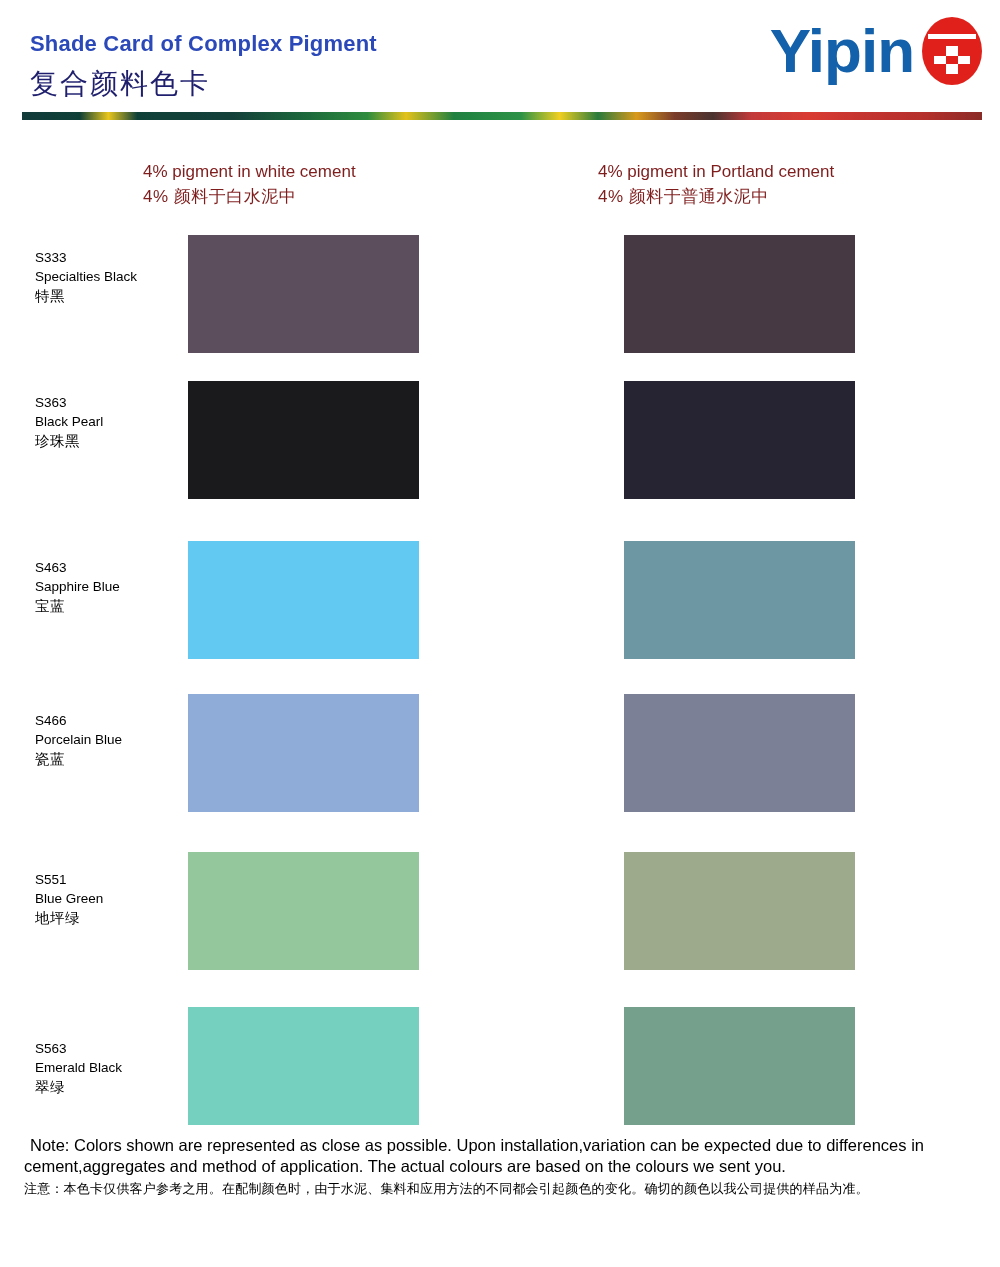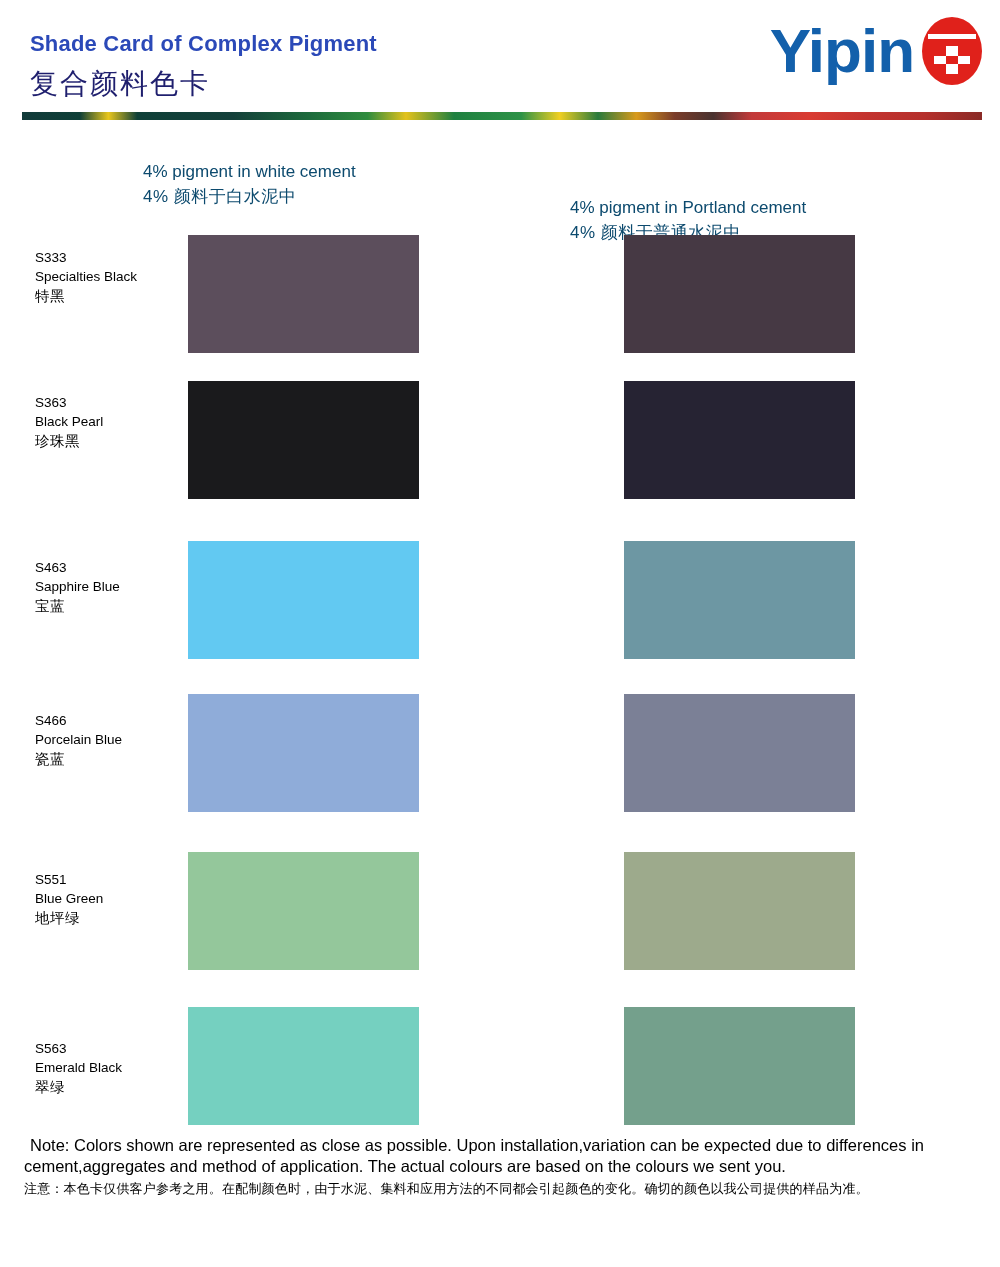--- a/index.html
+++ b/index.html
@@ -103,25 +103,25 @@
     position: absolute;
     top: 155px;
     left: 0;
     right: 0;
     height: 60px;
   }
   .col-head {
     position: absolute;
     font-size: 17px;
     line-height: 1.45;
-    color: #0c4a6e;
+    color: #7f1d1d;
     white-space: nowrap;
   }
   .col-head.c1 { left: 143px; top: 5px; }
-  .col-head.c2 { left: 570px; top: 5px; margin-top: 36px; }
+  .col-head.c2 { left: 598px; top: 5px; }
   .col-head .cn { letter-spacing: 0.5px; }
 
   
   .rows {
     position: absolute;
     top: 230px;
     left: 0;
     right: 0;
   }
   .row {

